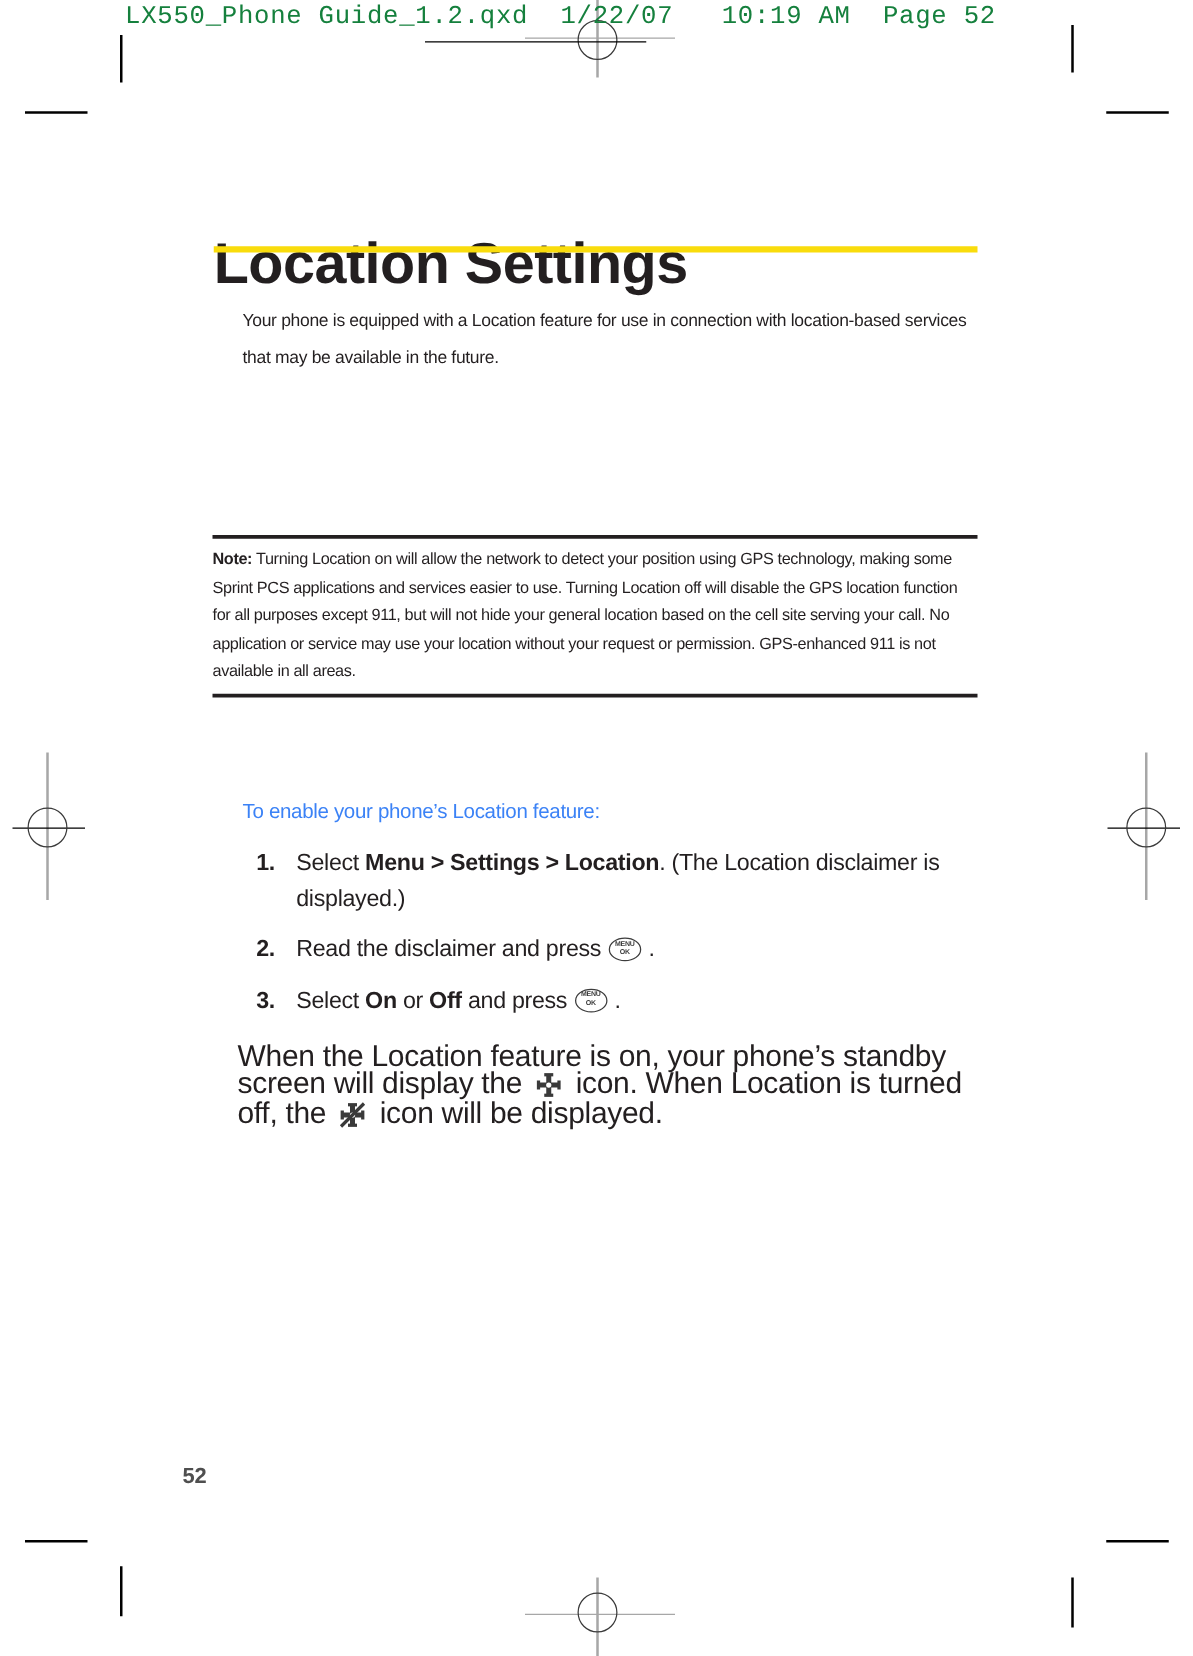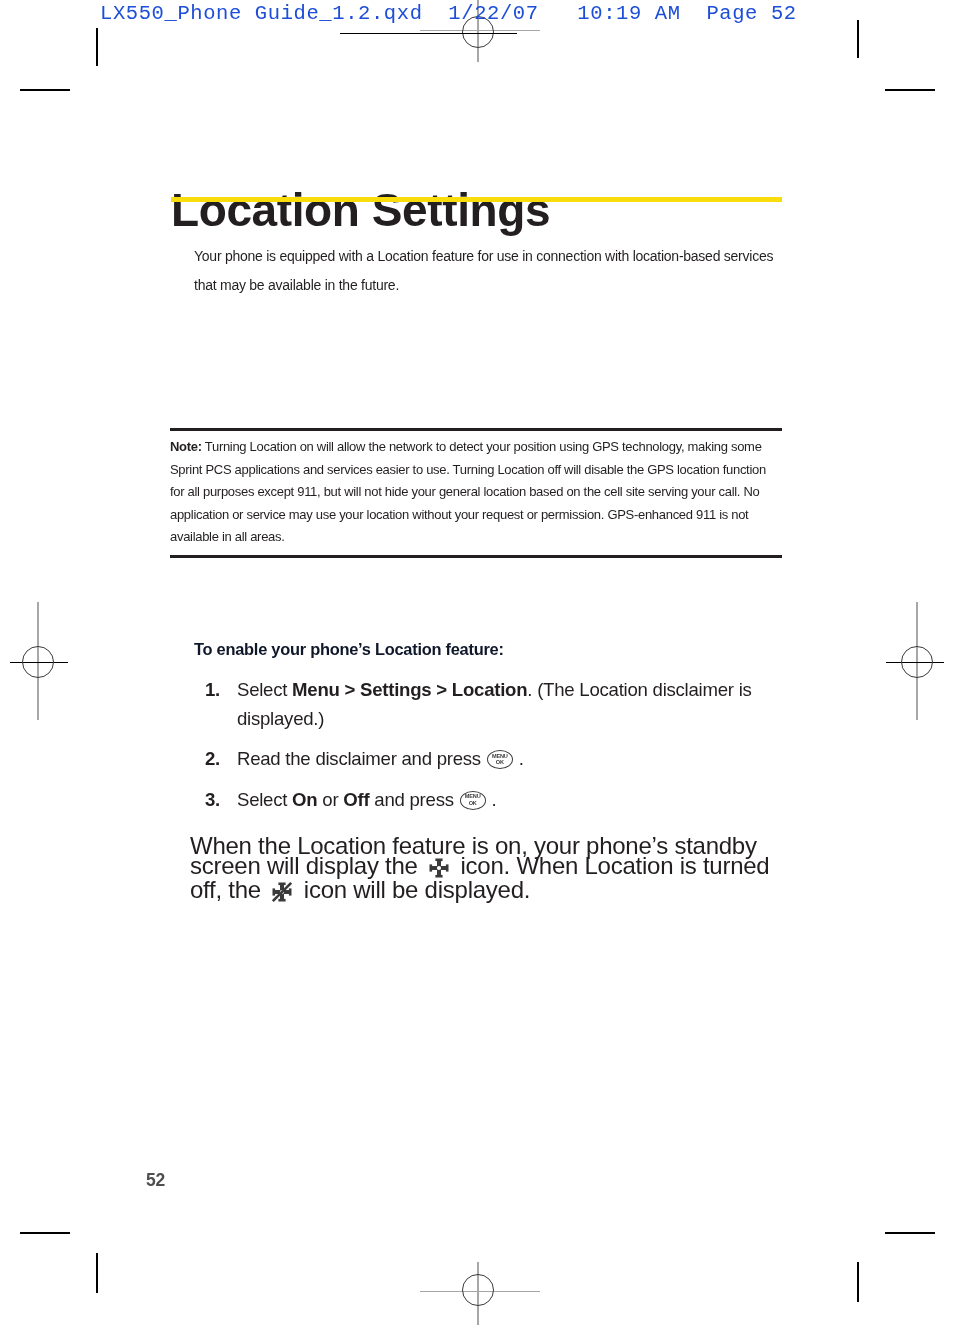--- a/index.html
+++ b/index.html
@@ -59,21 +59,21 @@
   .reg-right  { left: 901px; top: 646px;  }
 
   
   .slug {
     position: absolute;
     left: 100px;
     top: 2px;
     font-family: "Liberation Mono", monospace;
     font-size: 20.5px;
     letter-spacing: 0.6px;
-    color: #1d4ed8;
+    color: #15803d;
     white-space: pre;
   }
   .slug-underline {
     position: absolute;
     left: 340px;
     top: 33px;
     width: 177px;
     height: 1px;
     background: #000;
   }
@@ -136,23 +136,23 @@
     color: #231f20;
   }
   .note-label { font-weight: bold; }
 
   
   .proc-heading {
     position: absolute;
     left: 194px;
     top: 640px;
     font-size: 16.4px;
-    font-weight: bold;
+    font-weight: normal;
     letter-spacing: -0.25px;
-    color: #0f172a;
+    color: #3b82f6;
   }
   .steps {
     position: absolute;
     left: 194px;
     top: 676px;
     width: 590px;
   }
   .step {
     display: flex;
     align-items: flex-start;

